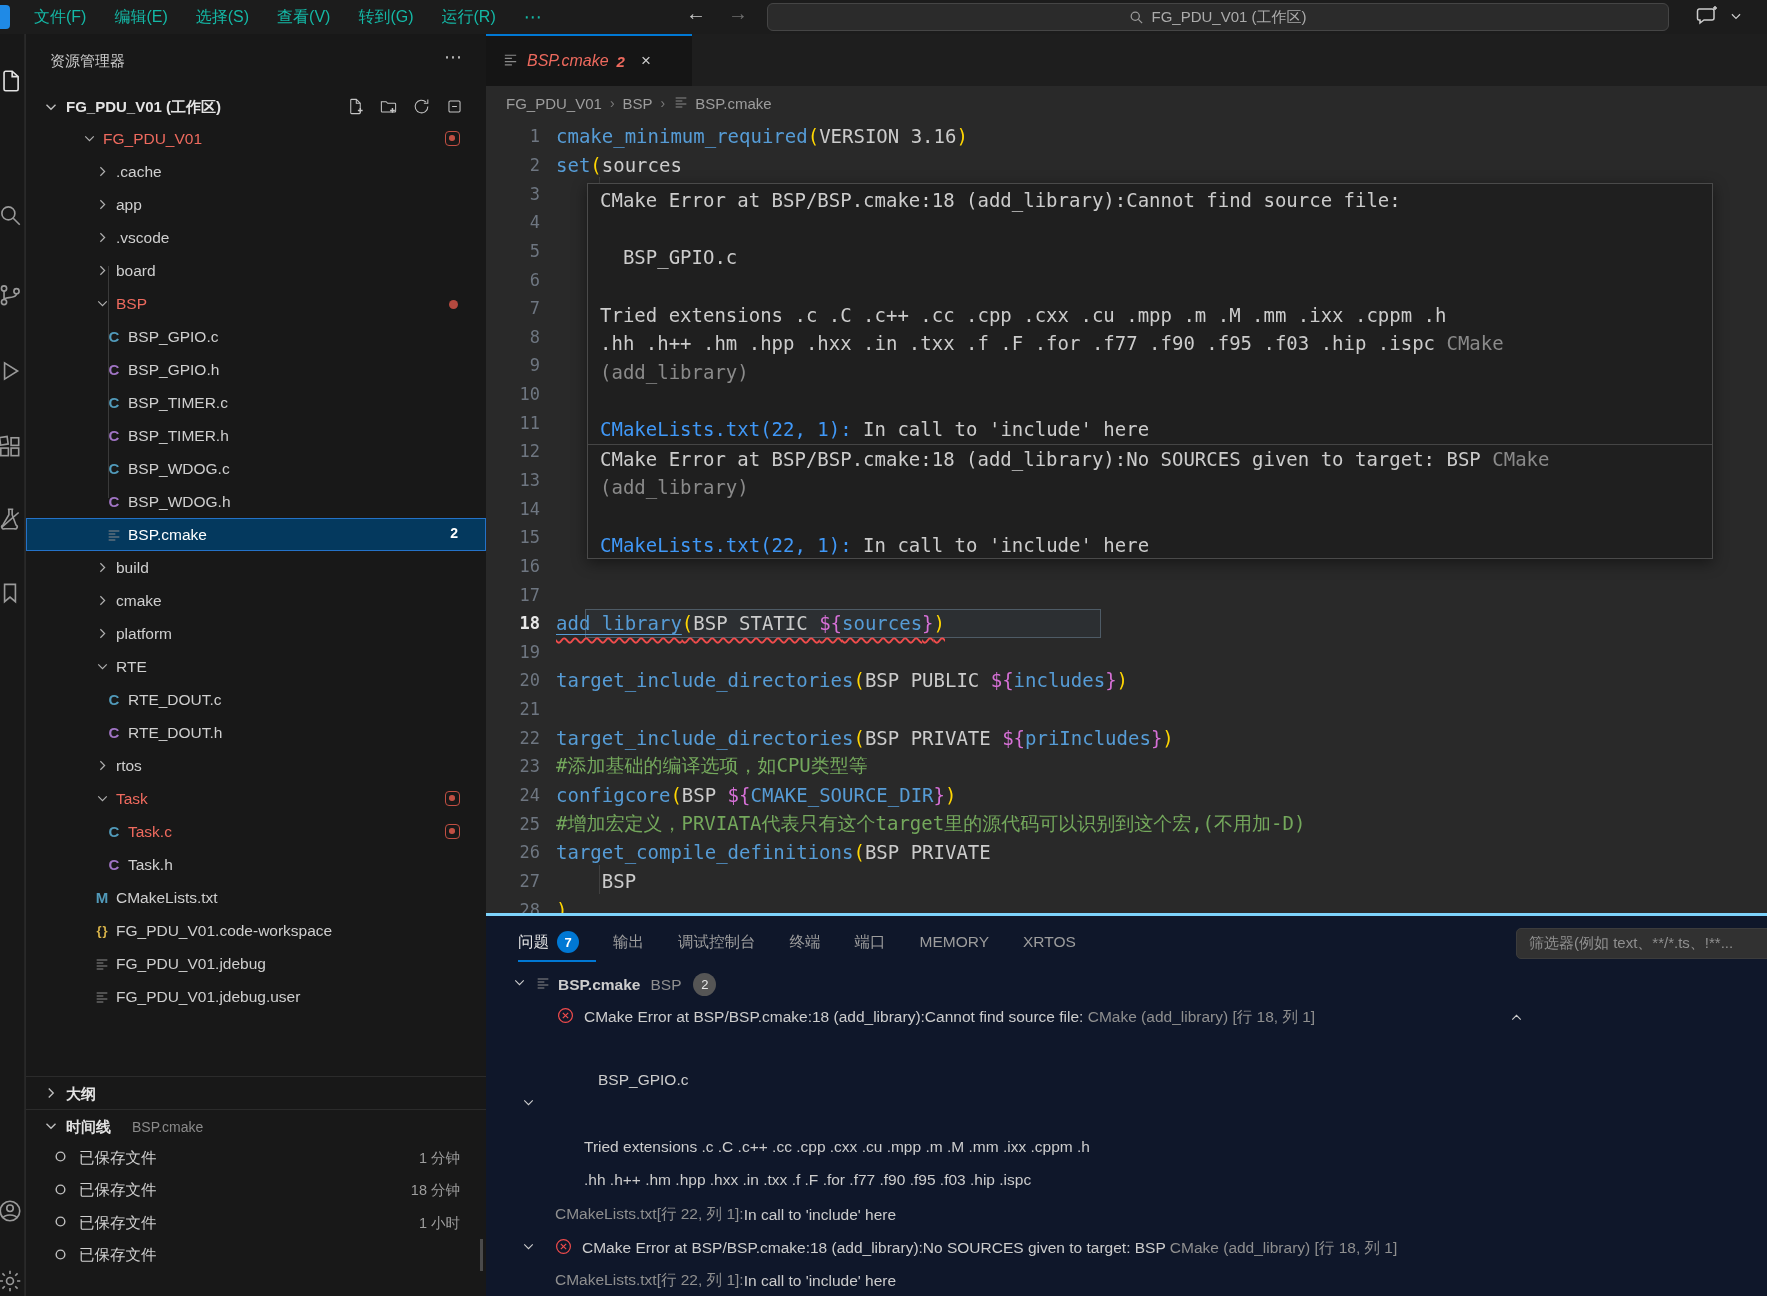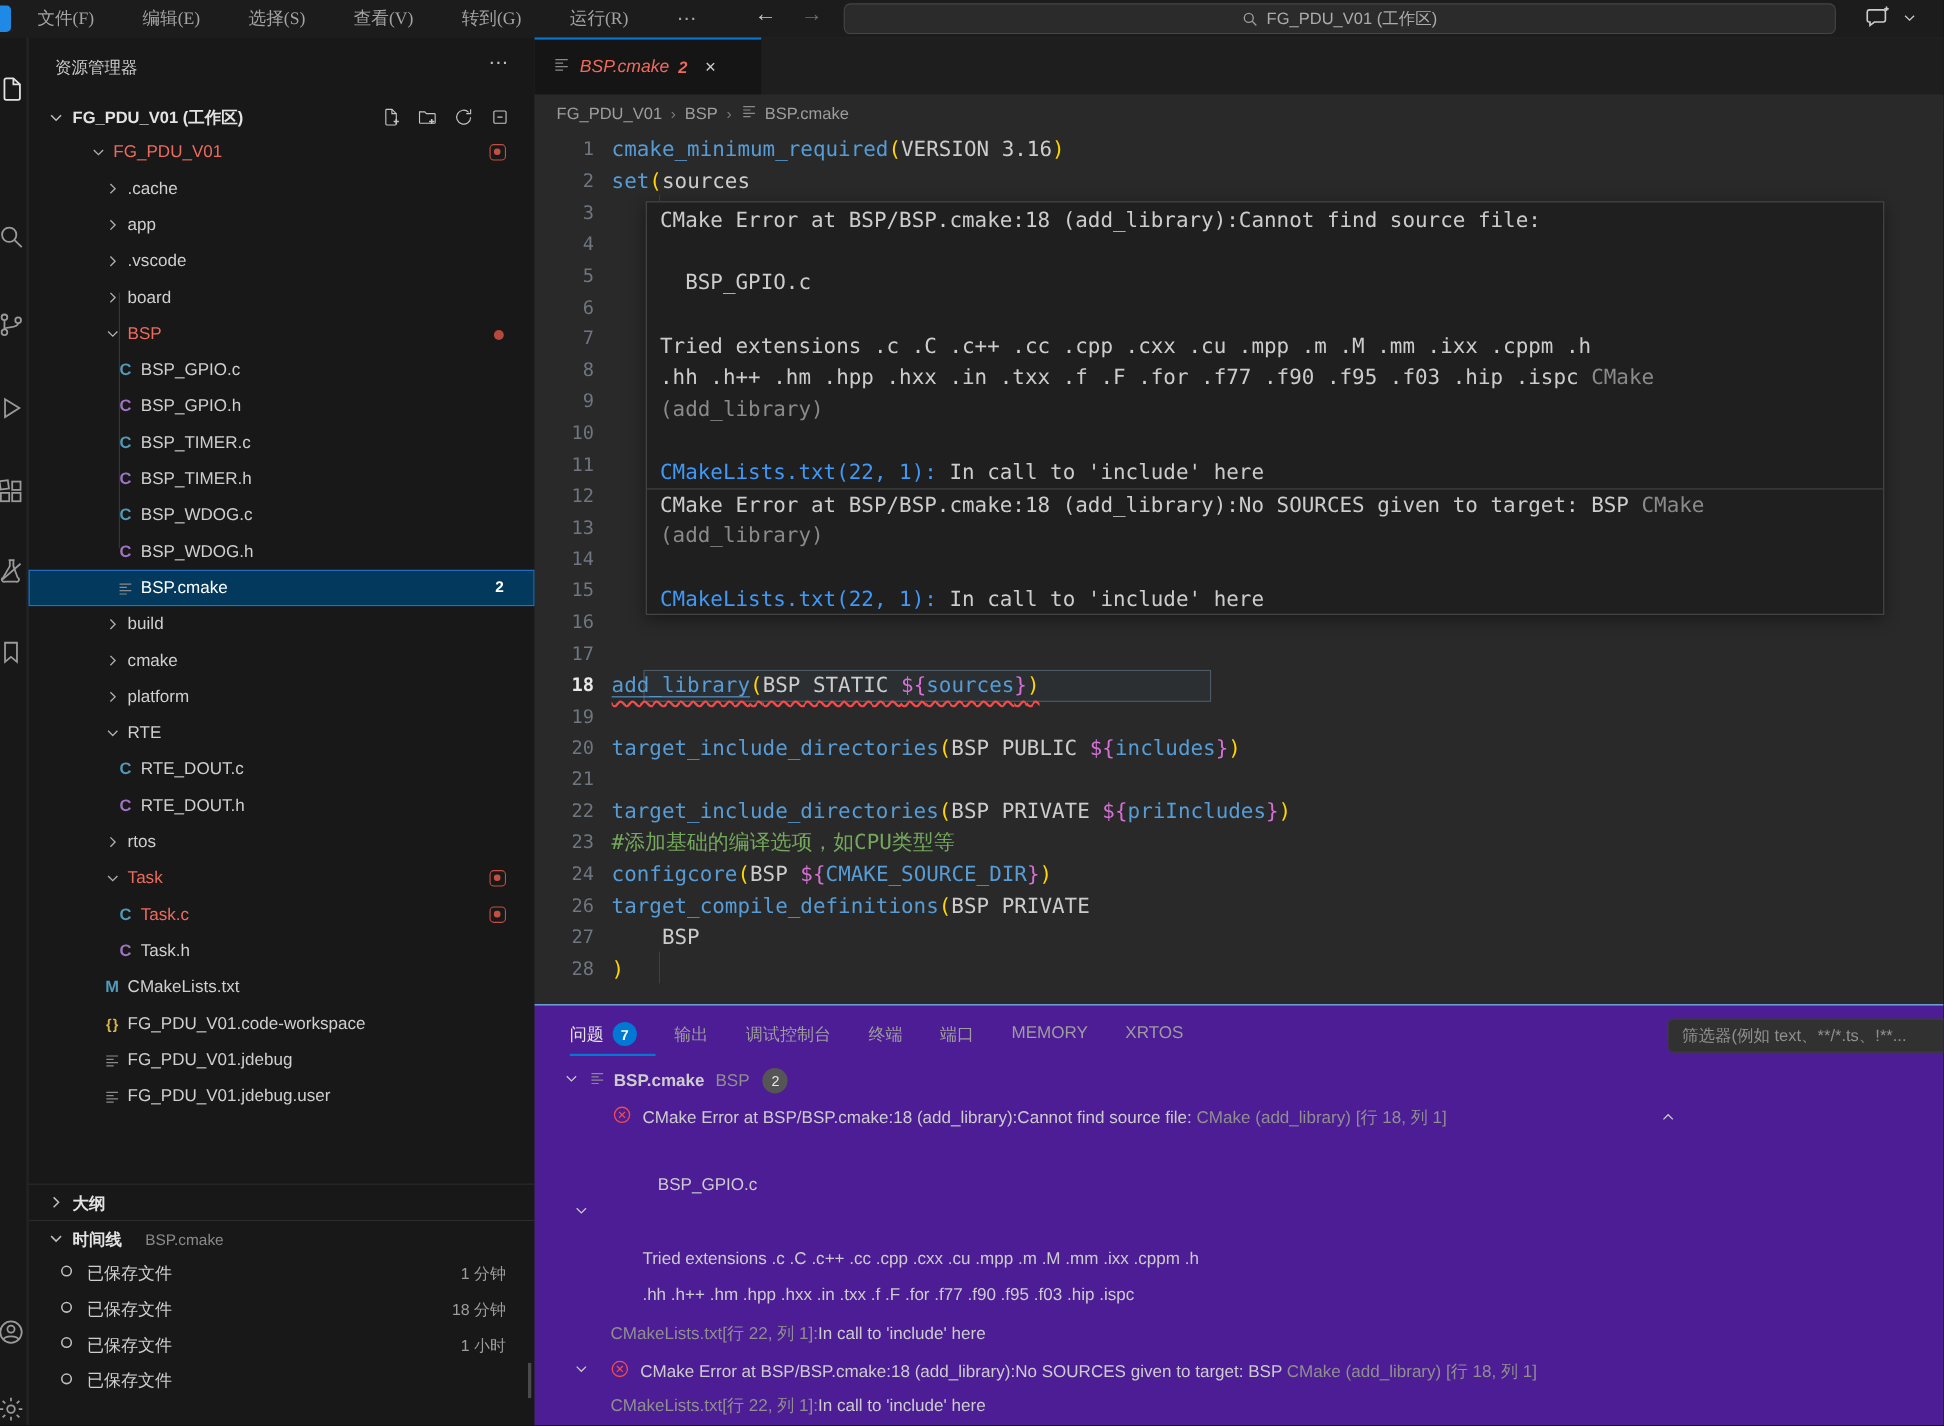--- a/index.html
+++ b/index.html
@@ -3,21 +3,21 @@
 <meta charset="utf-8">
 <style>
   * { margin:0; padding:0; box-sizing:border-box; }
   html,body { background:#000; }
   .app { position:relative; width:1767px; height:1296px; background:#292929;
          font-family:"Liberation Sans", sans-serif; color:#cccccc; overflow:hidden; }
 
   
   .titlebar { position:absolute; left:0; top:0; width:1767px; height:34px; background:#1c1c1c; }
   .logo-sliver { position:absolute; left:-6px; top:5px; width:16px; height:24px; background:#1f8ae6; border-radius:4px; }
-  .menus { position:absolute; left:34px; top:0; height:34px; display:flex; align-items:center; gap:44px; font-size:16px; color:#a3a3a3;font-family:Liberation Serif, serif; }
+  .menus { position:absolute; left:34px; top:0; height:34px; display:flex; align-items:center; gap:28px; font-size:16px; color:#14b8a6; }
   .menu-item { cursor:default; }
   .menu-more { font-size:18px; letter-spacing:1px; }
   .nav-arrow { position:absolute; top:2px; font-size:20px; }
   .nav-back { left:686px; color:#cccccc; }
   .nav-fwd { left:728px; color:#6f6f6f; }
   .searchbox { position:absolute; left:767px; top:3px; width:902px; height:28px; background:#2b2b2b;
                border:1px solid #454545; border-radius:6px; display:flex; align-items:center; justify-content:center;
                gap:7px; font-size:15px; color:#ababab; }
   .tb-right { position:absolute; left:1695px; top:4px; display:flex; align-items:center; gap:10px; }
 
@@ -100,21 +100,21 @@
   
   .tooltip { position:absolute; left:101px; top:149px; width:1126px; height:376px; background:#1f1f1f;
              border:1px solid #4a4a4a; overflow:hidden; box-shadow:0 4px 14px rgba(0,0,0,0.45);
              font-family:"DejaVu Sans Mono", monospace; font-size:19px; z-index:5; }
   .tt-body { padding:2px 12px 0 12px; }
   .tt-row { height:28.65px; line-height:28.65px; white-space:pre; overflow:hidden; }
   .tt-w { color:#cccccc; } .tt-dim { color:#8a8a8a; } .tt-link { color:#4098f7; }
   .tt-sep { border-top:1px solid #454545; margin:0 -12px; }
 
   
-  .panel { position:absolute; left:0; top:879px; width:1281px; height:383px; background:#4c1d95; border-top:1px solid #7dd3fc; }
+  .panel { position:absolute; left:0; top:879px; width:1281px; height:383px; background:#0f172a; border-top:3px solid #7dd3fc; }
   .panel-tabs { position:absolute; left:32px; top:8px; display:flex; align-items:center; gap:34px; font-size:15.5px; color:#9d9d9d; height:36px; }
   .ptab { display:flex; align-items:center; gap:8px; }
   .ptab.active { color:#e7e7e7; }
   .ptab-underline { position:absolute; left:32px; top:44px; width:78px; height:2px; background:#0078d4; }
   .ptab-badge { width:22px; height:22px; border-radius:50%; background:#0078d4; color:#fff; font-size:13px;
                 display:flex; align-items:center; justify-content:center; font-weight:bold; }
   .panel-filter { position:absolute; left:1030px; top:12px; width:300px; height:31px; background:#313131;
                   border:1px solid #3c3c3c; border-radius:5px; font-size:15px; color:#8f8f8f;
                   display:flex; align-items:center; padding-left:12px; white-space:nowrap; overflow:hidden; }
   .prow { position:absolute; font-size:15.5px; color:#cccccc; white-space:nowrap; display:flex; align-items:center; }
@@ -525,20 +525,21 @@
         <div class="code-row" style="top: 2px;"><span class="gutter-num">15</span><span class="code-text"></span></div>
         <div class="code-row" style="top: 2px;"><span class="gutter-num">16</span><span class="code-text"></span></div>
         <div class="code-row" style="top: 2px;"><span class="gutter-num">17</span><span class="code-text"></span></div>
         <div class="code-row" style="top: 2px;"><span class="gutter-num cur">18</span><span class="code-text squig"><span class="tok-fnlink">add_library</span><span class="tok-par">(</span><span class="tok-w">BSP STATIC </span><span class="tok-br">${</span><span class="tok-var">sources</span><span class="tok-br">}</span><span class="tok-par">)</span></span></div>
         <div class="code-row" style="top: 2px;"><span class="gutter-num">19</span><span class="code-text"></span></div>
         <div class="code-row" style="top: 2px;"><span class="gutter-num">20</span><span class="code-text"><span class="tok-fn">target_include_directories</span><span class="tok-par">(</span><span class="tok-w">BSP PUBLIC </span><span class="tok-br">${</span><span class="tok-var">includes</span><span class="tok-br">}</span><span class="tok-par">)</span></span></div>
         <div class="code-row" style="top: 2px;"><span class="gutter-num">21</span><span class="code-text"></span></div>
         <div class="code-row" style="top: 2px;"><span class="gutter-num">22</span><span class="code-text"><span class="tok-fn">target_include_directories</span><span class="tok-par">(</span><span class="tok-w">BSP PRIVATE </span><span class="tok-br">${</span><span class="tok-var">priIncludes</span><span class="tok-br">}</span><span class="tok-par">)</span></span></div>
         <div class="code-row" style="top: 2px;"><span class="gutter-num">23</span><span class="code-text"><span class="tok-cm">#添加基础的编译选项，如CPU类型等</span></span></div>
         <div class="code-row" style="top: 2px;"><span class="gutter-num">24</span><span class="code-text"><span class="tok-fn">configcore</span><span class="tok-par">(</span><span class="tok-w">BSP </span><span class="tok-br">${</span><span class="tok-var">CMAKE_SOURCE_DIR</span><span class="tok-br">}</span><span class="tok-par">)</span></span></div>
+        <div class="code-row" style="top: 2px;"><span class="gutter-num">25</span><span class="code-text"><span class="tok-cm">#增加宏定义，PRVIATA代表只有这个target里的源代码可以识别到这个宏,(不用加-D)</span></span></div>
         <div class="code-row" style="top: 2px;"><span class="gutter-num">26</span><span class="code-text"><span class="tok-fn">target_compile_definitions</span><span class="tok-par">(</span><span class="tok-w">BSP PRIVATE</span></span></div>
         <div class="code-row" style="top: 2px;"><span class="gutter-num">27</span><span class="code-text"><span class="tok-w">    BSP</span></span></div>
         <div class="code-row" style="top: 2px;"><span class="gutter-num">28</span><span class="code-text"><span class="tok-par">)</span></span></div>
         <div class="indent-guide" style="top:57px;height:58px"></div>
       </div>
 
     <div class="tooltip">
       <div class="tt-body" id="ttbody">
           <div class="tt-row"><span class="tt-w">CMake Error at BSP/BSP.cmake:18 (add_library):Cannot find source file:</span></div>
           <div class="tt-row"></div>

